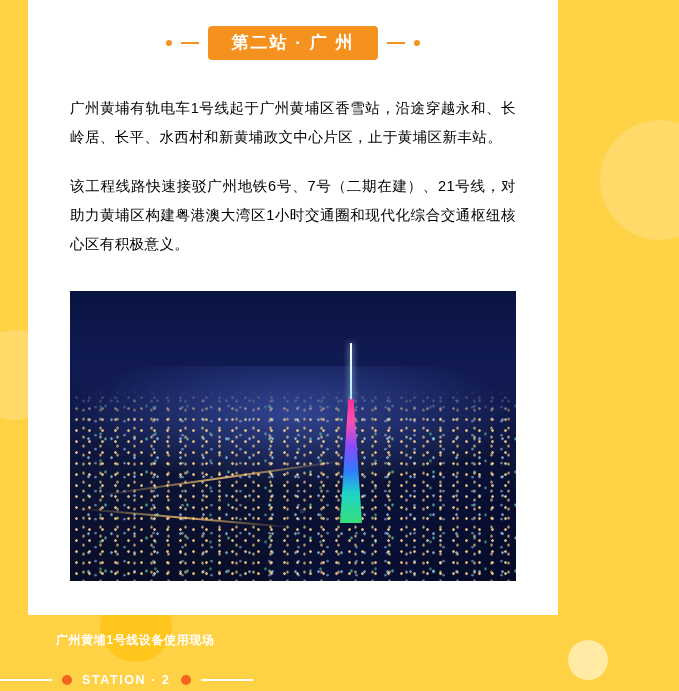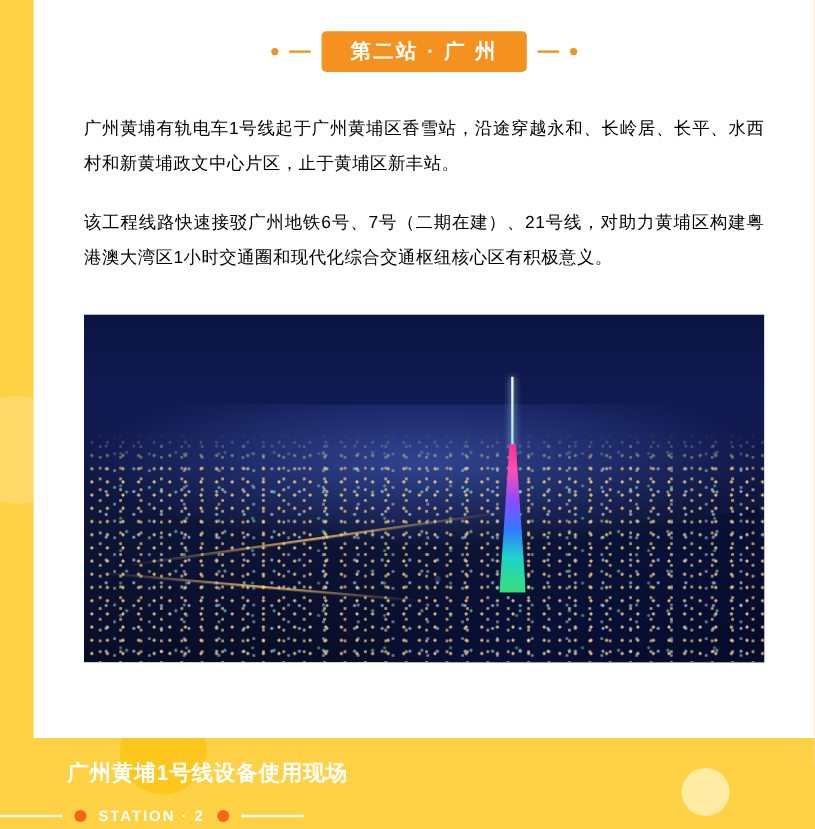--- a/index.html
+++ b/index.html
@@ -24,21 +24,21 @@
   .bg-dot.d1 { width: 72px; height: 72px; left: 100px; top: 590px; }
   .bg-dot.d2 { width: 40px; height: 40px; left: 568px; top: 640px; background: #fff0b5; opacity: .85; }
   .bg-dot.d3 { width: 120px; height: 120px; left: 600px; top: 120px; background: #ffda69; }
   .bg-dot.d4 { width: 90px; height: 90px; left: -30px; top: 330px; background: #ffda69; }
 
   
   .card {
     position: absolute;
     left: 28px;
     top: 0;
-    width: 651px;
+    width: 530px;
     min-height: 615px;
     background: #ffffff;
     z-index: 2;
   }
 
   
   .title-row {
     display: flex;
     align-items: center;
     justify-content: center;
@@ -176,21 +176,21 @@
     left: 0; right: 0;
     top: 615px;
     height: 76px;
     z-index: 3;
   }
   .footer-title {
     position: absolute;
     left: 56px;
     top: 17px;
     color: #ffffff;
-    font-size: 18px;
+    font-size: 12px;
     font-weight: bold;
     letter-spacing: .6px;
   }
   .station-row {
     position: absolute;
     left: 0; right: 0;
     top: 58px;
     display: flex;
     align-items: center;
     justify-content: flex-start;

